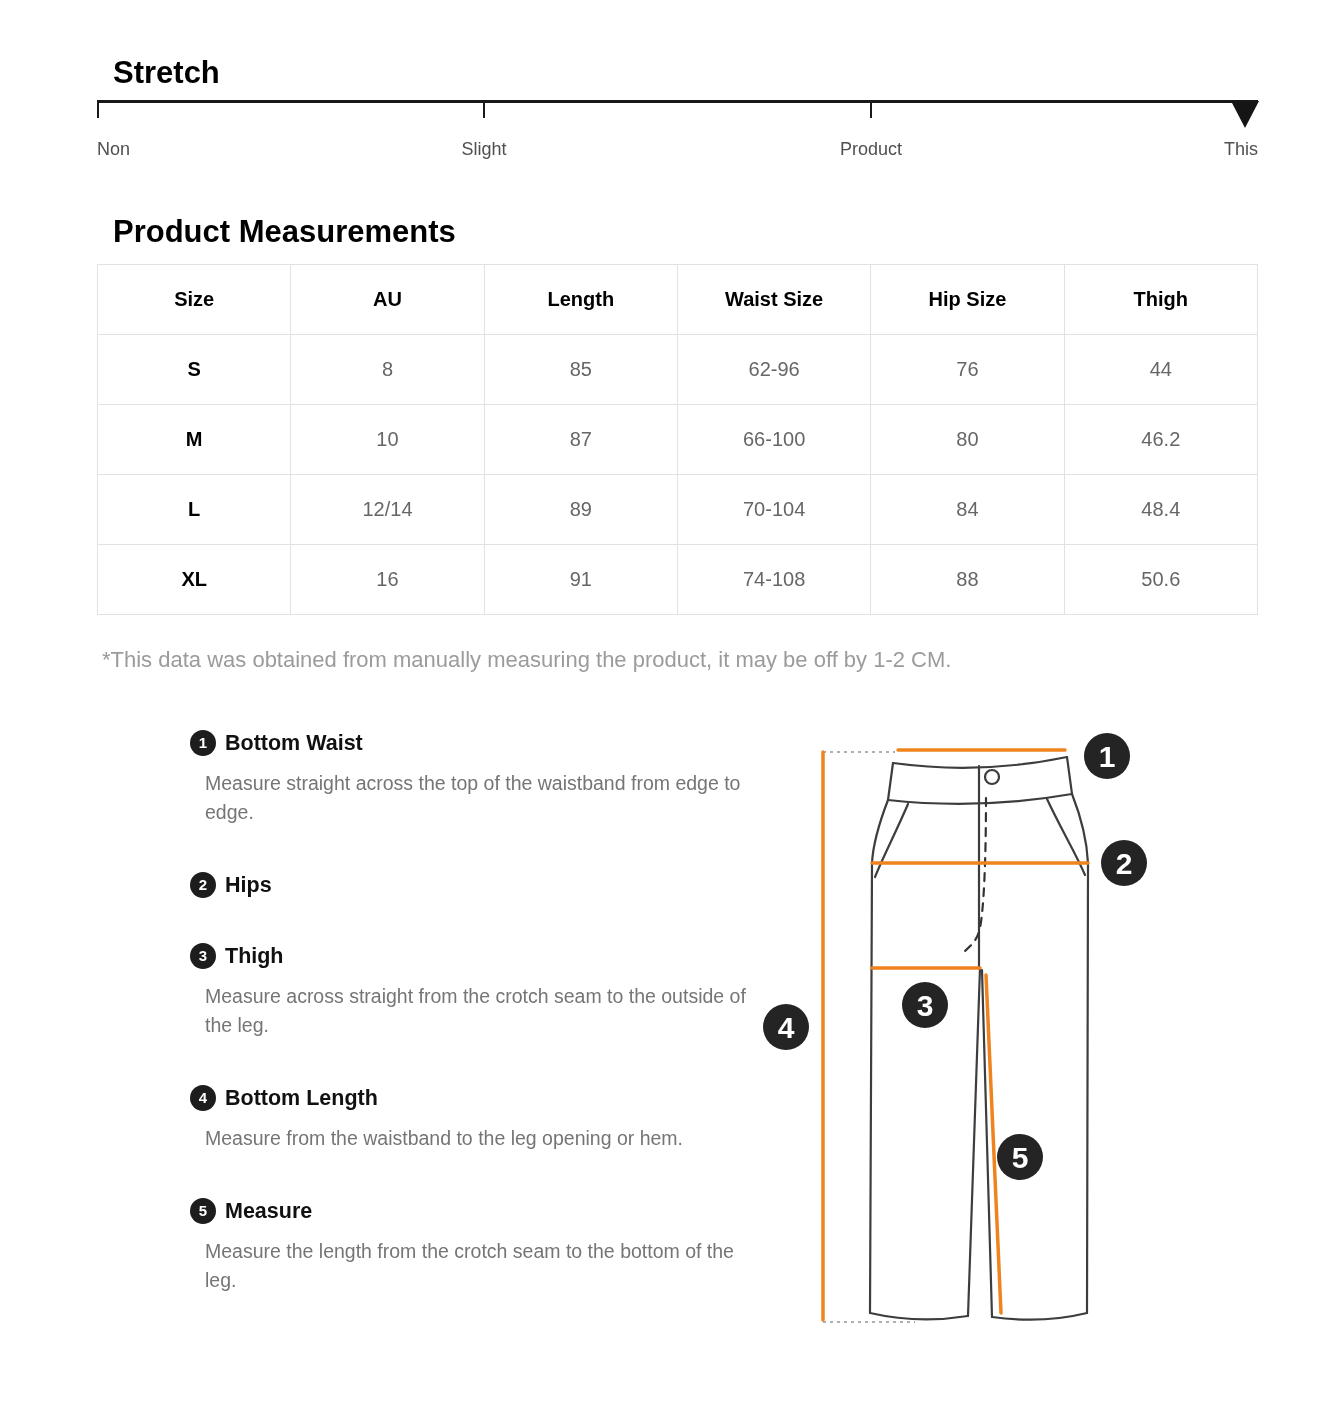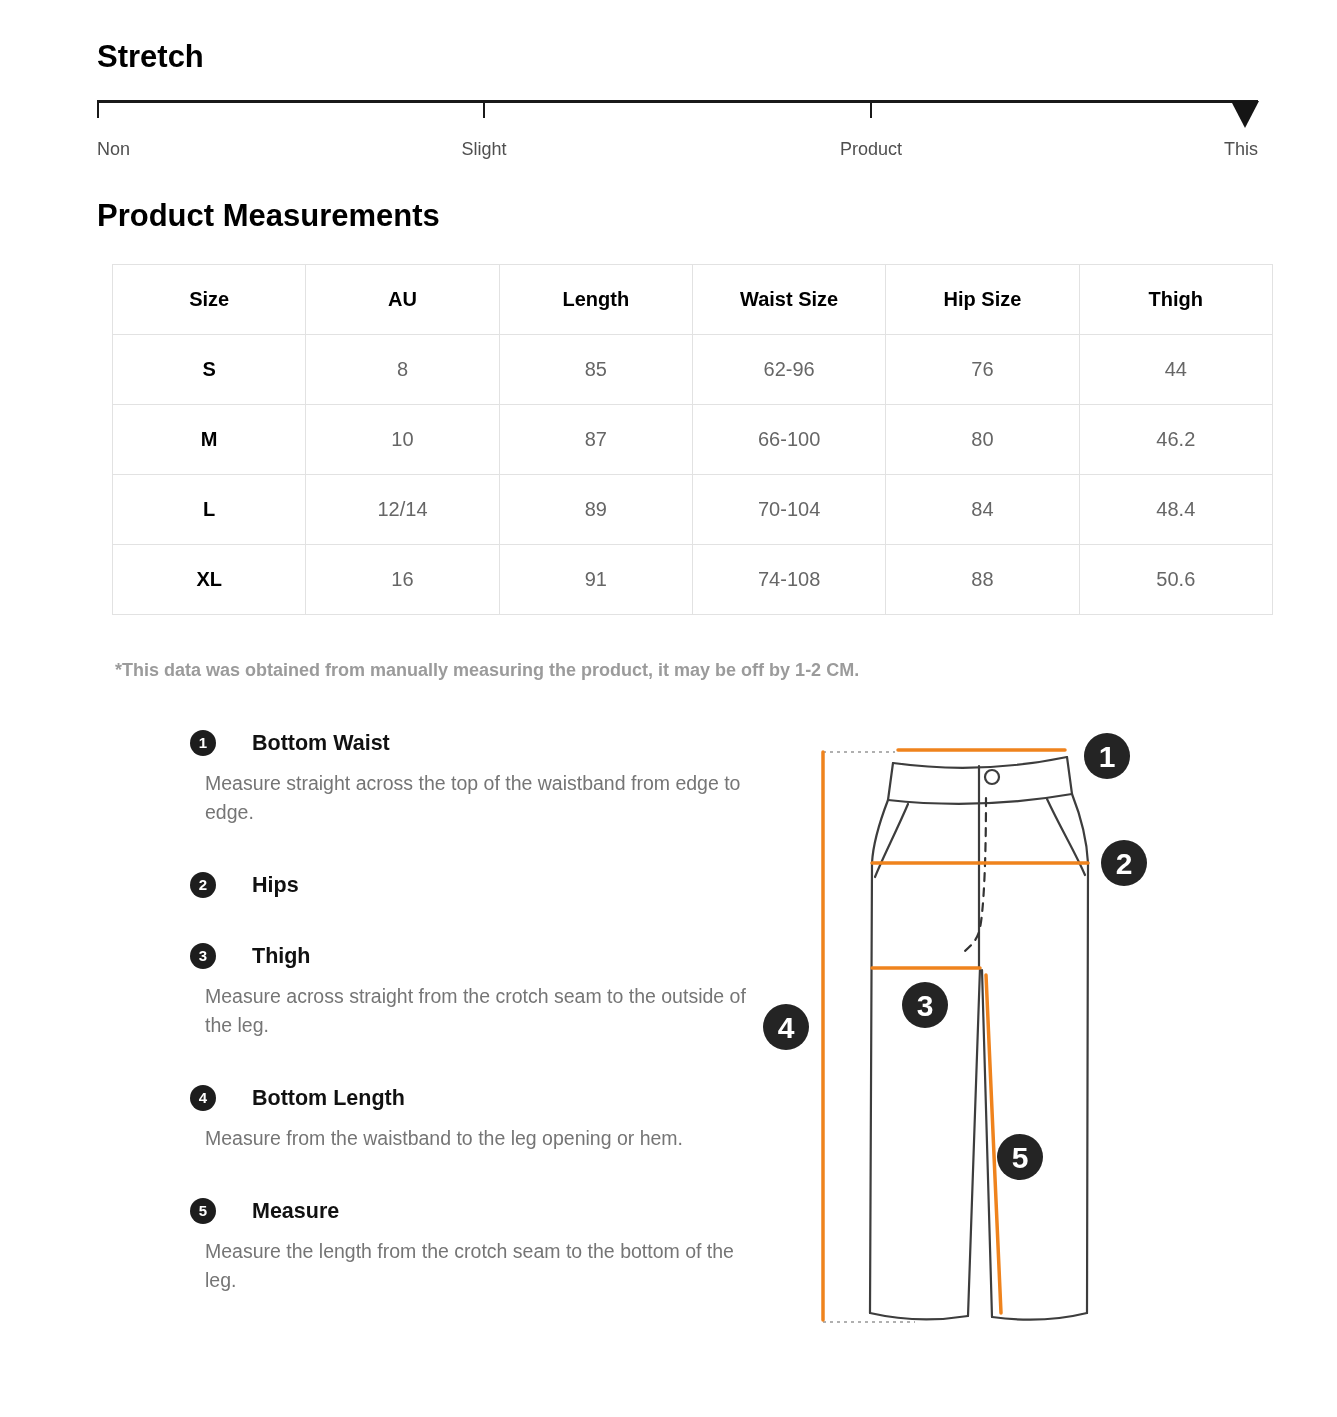--- a/index.html
+++ b/index.html
@@ -1,55 +1,55 @@
 <!DOCTYPE html>
 <html><head>
 <meta charset="utf-8">
 <style>
   html,body{margin:0;padding:0;background:#fff;}
   .page{
     position:relative;width:1337px;height:1417px;background:#fff;overflow:hidden;
     font-family:"Liberation Sans","DejaVu Sans",sans-serif;color:#000;
   }
   .h-title{
-    position:absolute;left:97px;margin:0;font-size:31px;font-weight:700;color:#000;line-height:1.1;
+    position:absolute;left:97px;margin:16px;font-size:31px;font-weight:700;color:#000;line-height:1.1;
   }
   
   .slider-track{position:absolute;left:97px;top:100px;width:1161px;height:3px;background:#191919;}
   .slider-tick{position:absolute;top:102px;width:2px;height:16px;background:#191919;}
   .slider-triangle{
     position:absolute;top:101px;width:0;height:0;
     border-left:14px solid transparent;border-right:14px solid transparent;border-top:27px solid #151515;
   }
   .slider-label{position:absolute;top:139px;font-size:18px;color:#4f4f4f;white-space:nowrap;}
   .lab-center{transform:translateX(-50%);}
   .lab-right{transform:translateX(-100%);}
   
   .meas-table{
-    position:absolute;left:97px;top:264px;width:1161px;border-collapse:collapse;table-layout:fixed;margin-left:15px;
+    position:absolute;left:97px;top:264px;width:1161px;border-collapse:collapse;table-layout:fixed;
   }
   .meas-table th,.meas-table td{
     border:1px solid #e2e2e2;height:69px;text-align:center;vertical-align:middle;
     font-size:20px;padding:0;
   }
   .meas-table thead th{font-weight:700;color:#000;}
   .meas-table tbody th{font-weight:700;color:#000;}
   .meas-table tbody td{font-weight:400;color:#666;}
   .note{
-    position:absolute;left:97px;top:642px;margin:18px;font-size:18px;color:#9b9b9b;font-weight:bold;
+    position:absolute;left:97px;top:642px;margin:5px;font-size:22px;color:#9b9b9b;
   }
   
   .guide{position:absolute;left:190px;top:730px;width:560px;}
   .guide-item{margin:0 0 45px 0;}
   .guide-head{display:flex;align-items:center;gap:9px;height:26px;}
   .guide-badge{
     flex:0 0 26px;width:26px;height:26px;border-radius:50%;background:#1d1d1d;color:#fff;
     font-size:15px;font-weight:700;line-height:26px;text-align:center;
   }
-  .guide-title{font-size:21.5px;font-weight:700;color:#111;line-height:26px;white-space:nowrap;margin-left:27px;}
+  .guide-title{font-size:21.5px;font-weight:700;color:#111;line-height:26px;white-space:nowrap;}
   .guide-desc{
     margin:13px 0 0 15px;font-size:19.5px;line-height:29px;color:#757575;white-space:pre-line;
   }
   
   .diagram{position:absolute;left:755px;top:730px;width:420px;height:608px;}
   .pant{stroke:#3d3d3d;stroke-width:2.2;fill:none;stroke-linecap:round;stroke-linejoin:round;}
   .fly-dash{stroke:#333;stroke-width:2.2;fill:none;stroke-dasharray:8 7;stroke-linecap:round;}
   .guide-dash{stroke:#b0b0b0;stroke-width:2;fill:none;stroke-dasharray:3 4;}
   .orange{stroke-width:3.5;fill:none;stroke-linecap:round;}
   .badge-circle{stroke:none;}

